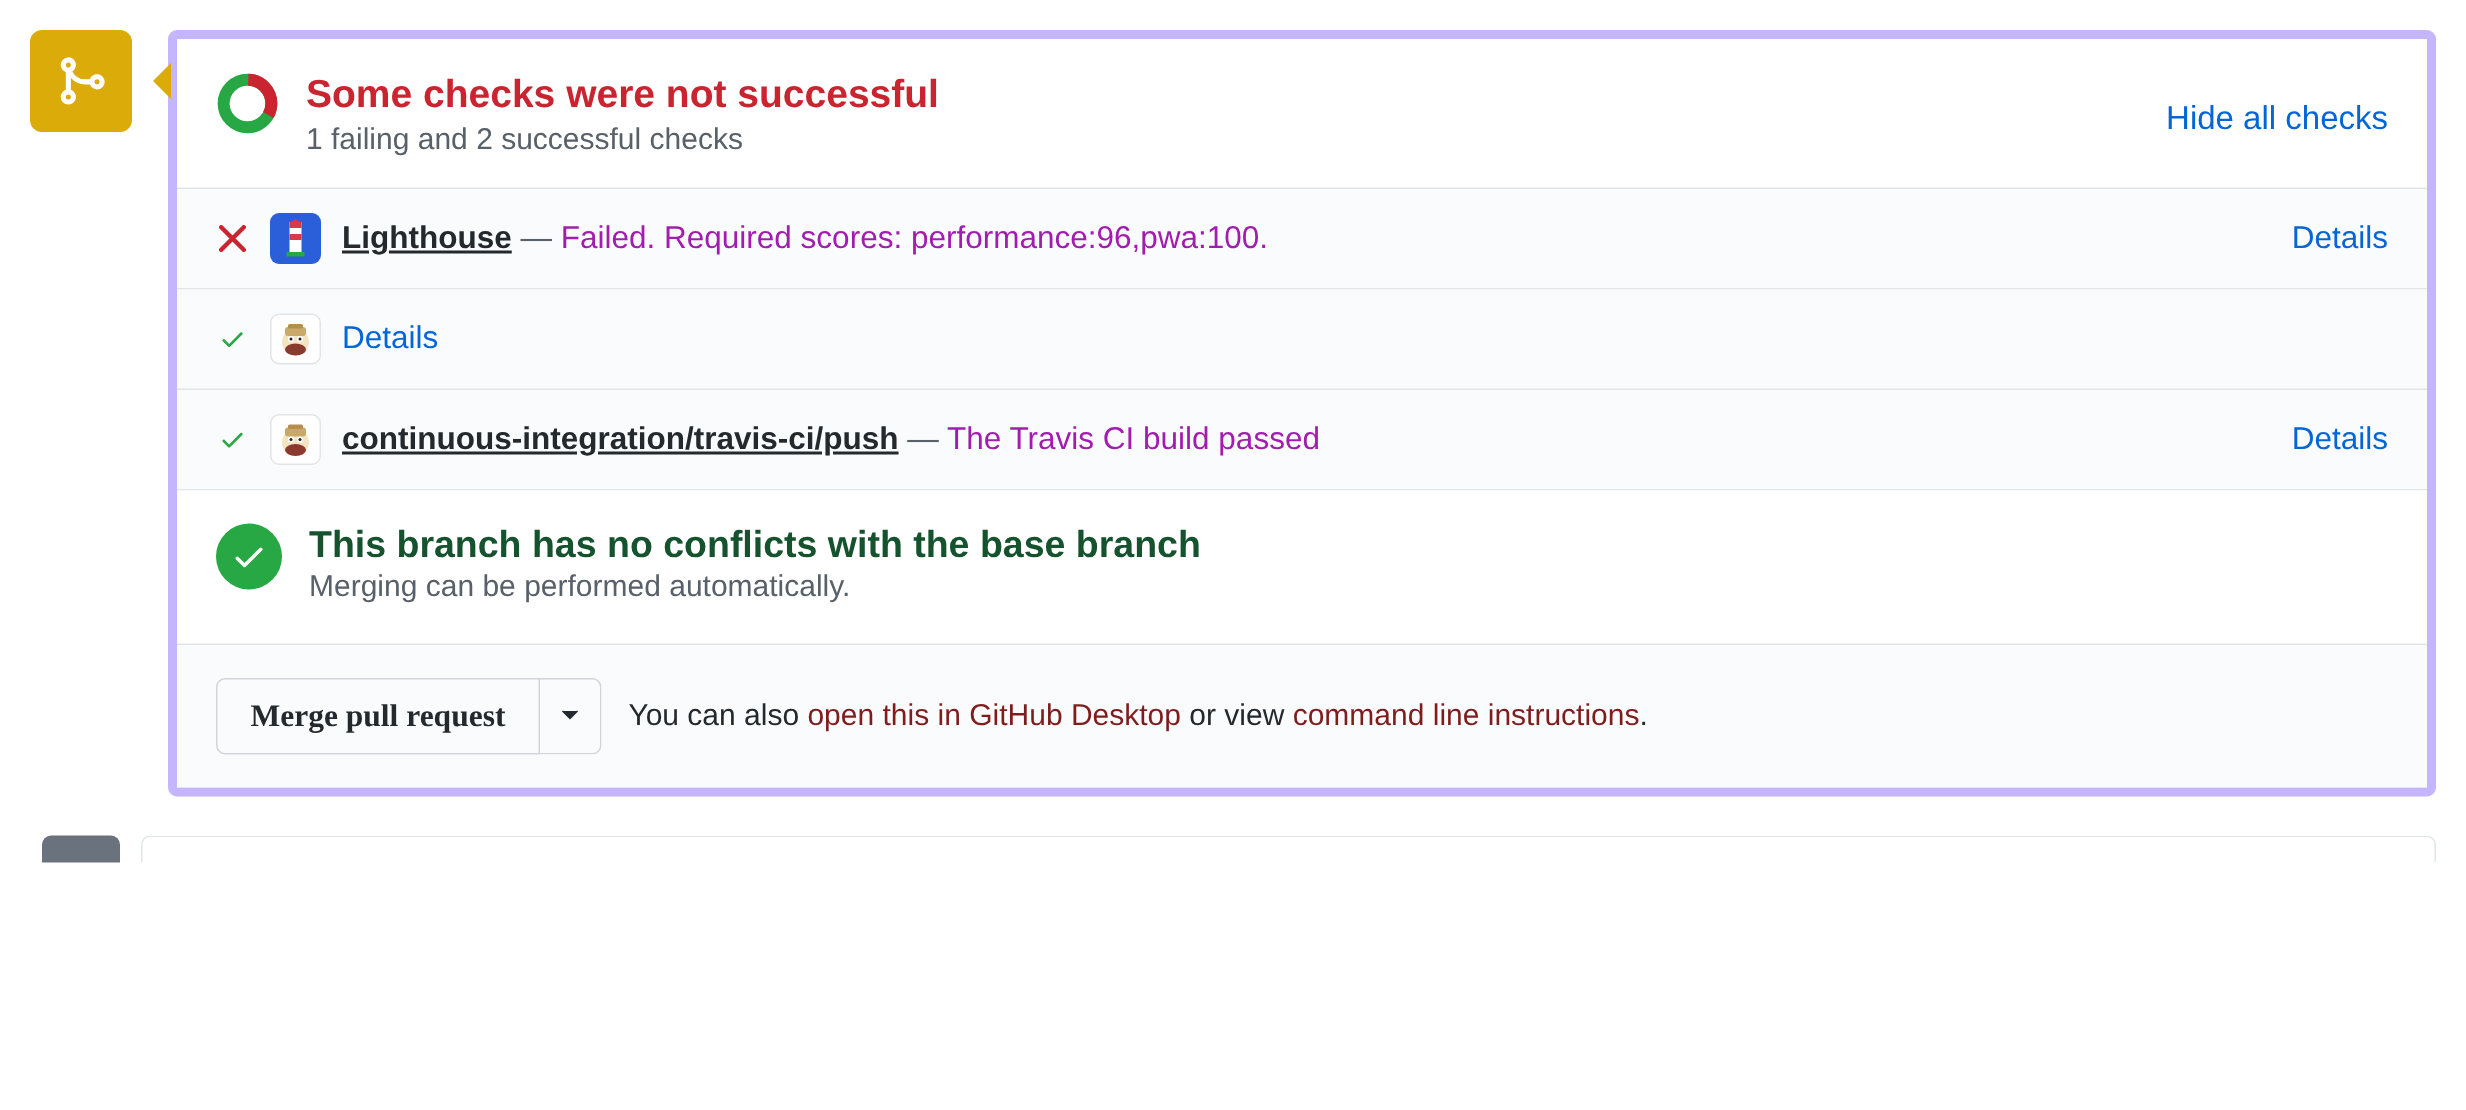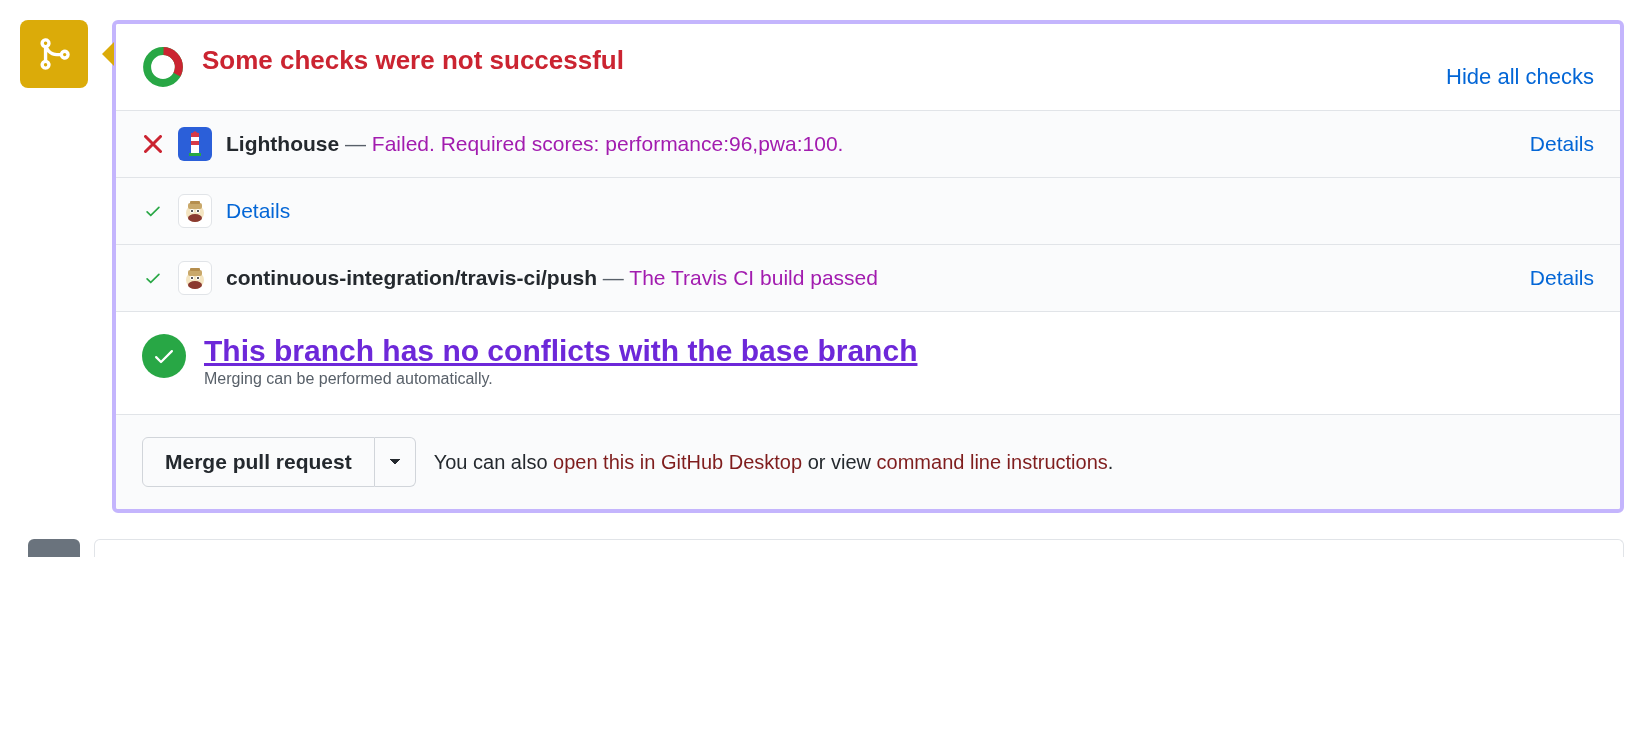--- a/index.html
+++ b/index.html
@@ -32,21 +32,21 @@
       border-top: 12px solid transparent;
       border-bottom: 12px solid transparent;
       border-right: 12px solid #dbab09;
       margin-top: 22px;
       margin-left: 14px;
       position: relative;
       z-index: 2;
     }
     .merge-panel {
       flex: 1;
-      border: 4px solid #c4b5fd;
+      border: 6px solid #c4b5fd;
       border-radius: 6px;
       overflow: hidden;
       margin-left: -2px;
       background: #fff;
     }
     .panel-header {
       padding: 20px 26px;
       display: flex;
       align-items: flex-start;
       gap: 18px;
@@ -111,21 +111,21 @@
     }
     .avatar.lighthouse { background: #2b5fd9; }
     .avatar.travis { background: #fff; border: 1px solid #e1e4e8; }
     .check-text {
       flex: 1;
       font-size: 21px;
       white-space: nowrap;
       overflow: hidden;
       text-overflow: ellipsis;
     }
-    .check-name { font-weight: 600; color: #24292e; }
+    .check-name { font-weight: 600; color: #24292e; text-decoration: underline; }
     .check-sep { color: #586069; }
     .check-msg { color: #a21caf; }
     .details-link {
       color: #0366d6;
       font-size: 21px;
       text-decoration: none;
       cursor: pointer;
     }
     .conflict-section {
       padding: 22px 26px 26px;
@@ -139,27 +139,26 @@
       width: 44px;
       height: 44px;
       background: #28a745;
       border-radius: 50%;
       display: flex;
       align-items: center;
       justify-content: center;
       flex-shrink: 0;
     }
     .conflict-title {
-      font-size: 30px;
+      font-size: 25px;
       font-weight: 600;
-      color: #6d28d9;
-      text-decoration: underline;
+      color: #14532d;
     }
     .conflict-sub {
-      font-size: 16px;
+      font-size: 20px;
       color: #586069;
       margin-top: 2px;
     }
     .merge-footer {
       padding: 22px 26px;
       background: #fafbfc;
       display: flex;
       align-items: center;
       gap: 18px;
     }
@@ -171,20 +170,21 @@
       border: 1px solid #d1d5da;
       padding: 12px 22px;
       font-size: 21px;
       font-weight: 600;
       color: #24292e;
       cursor: pointer;
       font-family: inherit;
     }
     .btn-main {
       border-radius: 6px 0 0 6px;
+      font-family: Liberation Serif, serif;
     }
     .btn-drop {
       border-radius: 0 6px 6px 0;
       border-left: none;
       padding: 12px 14px;
       display: flex;
       align-items: center;
       justify-content: center;
     }
     .footer-text {
@@ -232,20 +232,21 @@
 
     <div class="panel-header">
       <div class="donut">
         <svg viewBox="0 0 42 42">
           <circle cx="21" cy="21" r="15.9" fill="transparent" stroke="#28a745" stroke-width="8"></circle>
           <circle cx="21" cy="21" r="15.9" fill="transparent" stroke="#cb2431" stroke-width="8" stroke-dasharray="33 67" stroke-dashoffset="25"></circle>
         </svg>
       </div>
       <div class="header-text">
         <div class="header-title">Some checks were not successful</div>
+        <div class="header-sub">1 failing and 2 successful checks</div>
       </div>
       <a class="hide-link">Hide all checks</a>
     </div>
 
     <div class="checks-list">
 
       <div class="check-row">
         <div class="status-icon">
           <svg width="18" height="18" viewBox="0 0 12 12" fill="#cb2431">
               <path d="M1 1l10 10M11 1L1 11" stroke="#cb2431" stroke-width="2" stroke-linecap="round"></path>

